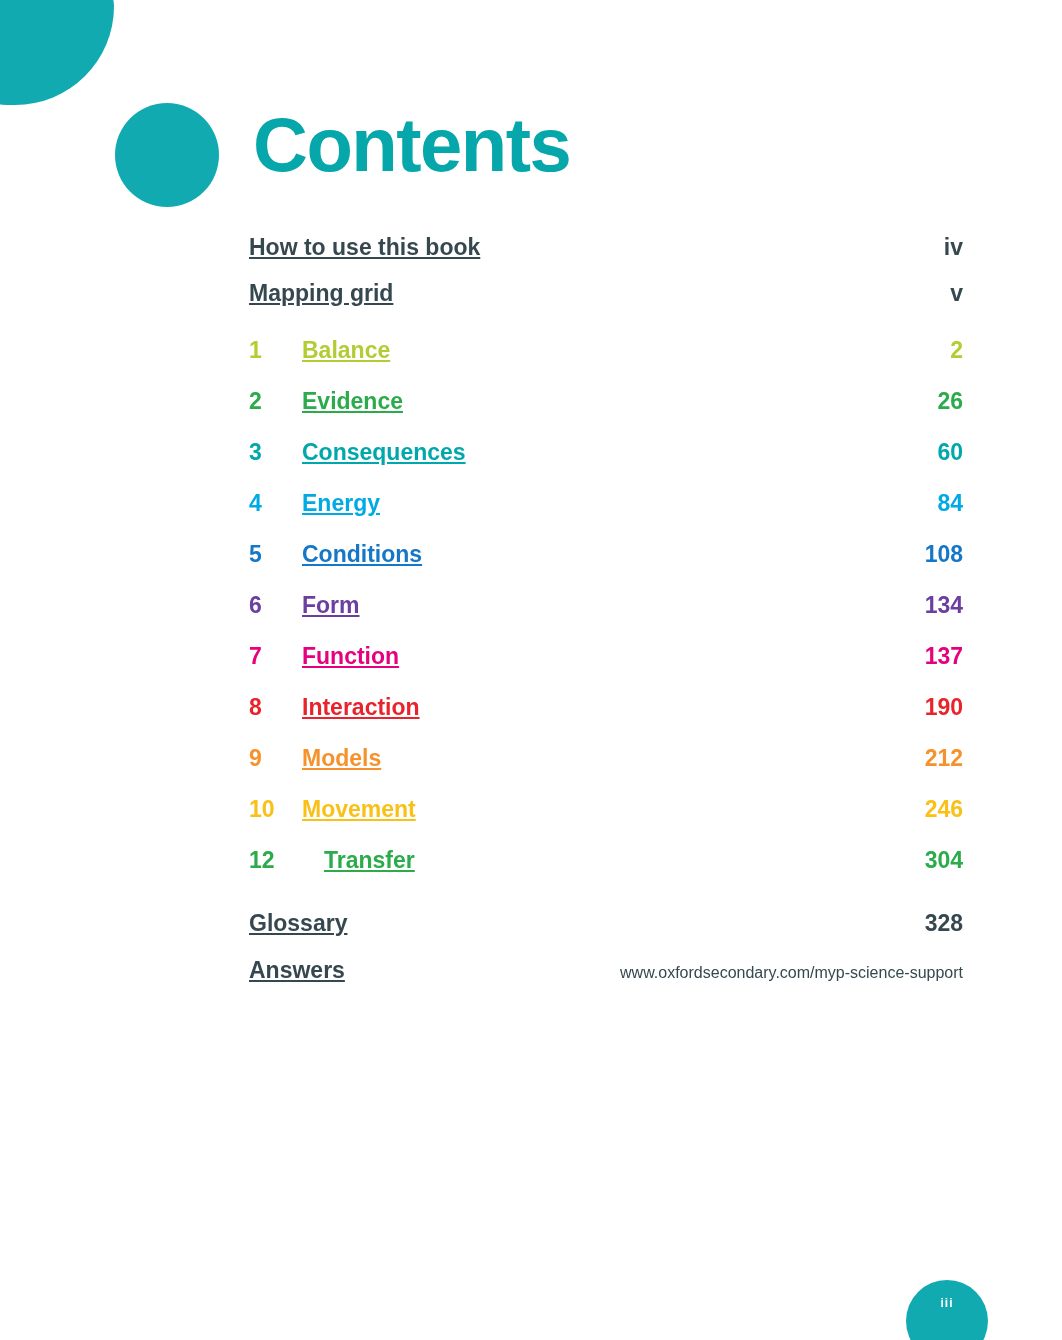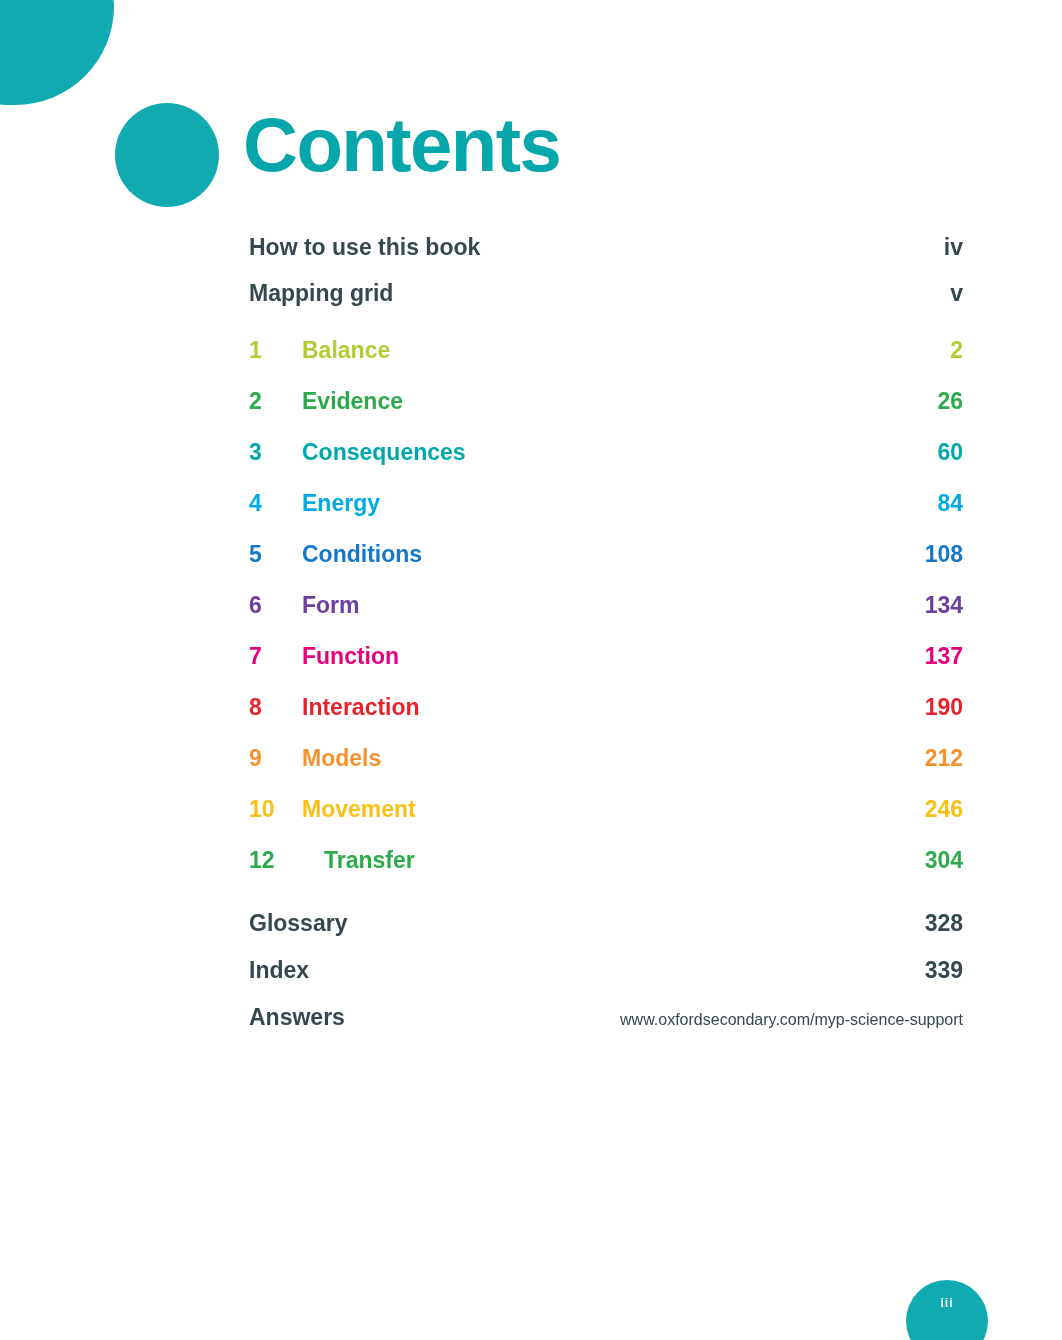--- a/index.html
+++ b/index.html
@@ -36,21 +36,21 @@
     width: 104px;
     height: 104px;
     border-radius: 50%;
     background: #12aab1;
     filter: blur(0.4px);
   }
 
   
   .page-title {
     position: absolute;
-    left: 243px;
+    left: 253px;
     top: 107px;
     font-size: 76px;
     font-weight: bold;
     letter-spacing: -1.5px;
     color: #06a7ab;
     line-height: 1;
   }
 
   
   .toc {
@@ -72,20 +72,21 @@
   .toc-row.spacer-back { margin-top: 12px; }
 
   .toc-num {
     width: 53px;
     flex: 0 0 53px;
     text-align: left;
   }
   .toc-label {
     flex: 1 1 auto;
     text-align: left;
+    text-decoration: underline;
   }
   .toc-page {
     flex: 0 0 auto;
     text-align: right;
     min-width: 60px;
   }
   .toc-url {
     flex: 1 1 auto;
     font-weight: normal;
     font-size: 16px;
@@ -195,24 +196,20 @@
       <span class="toc-num">12</span>
       <span class="toc-label">Transfer</span>
       <span class="toc-page">304</span>
     </div>
 
     <div class="toc-row back spacer-back" style="color: rgb(54, 72, 79);">
       <span class="toc-label">Glossary</span>
       <span class="toc-page">328</span>
     </div>
     <div class="toc-row back" style="color: rgb(54, 72, 79);">
-      <span class="toc-label">Index</span>
-      <span class="toc-page">339</span>
-    </div>
-    <div class="toc-row back" style="color: rgb(54, 72, 79);">
       <span class="toc-label" style="flex:0 0 auto;">Answers</span>
       <span class="toc-url">www.oxfordsecondary.com/myp-science-support</span>
     </div>
 
   </div>
 
   <div class="folio" style="background: rgb(18, 170, 177);"></div>
   <div class="folio-num">iii</div>
 
 </div>

